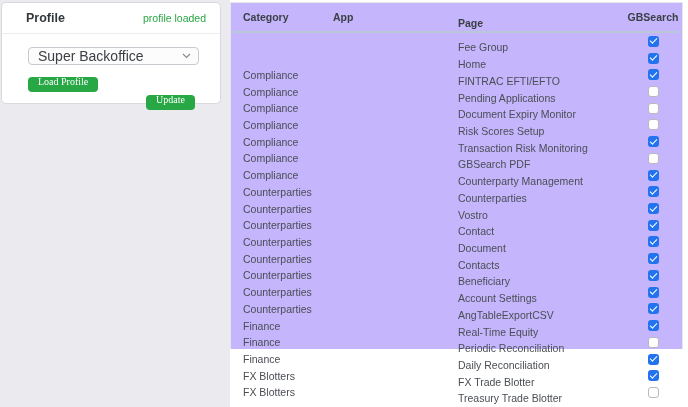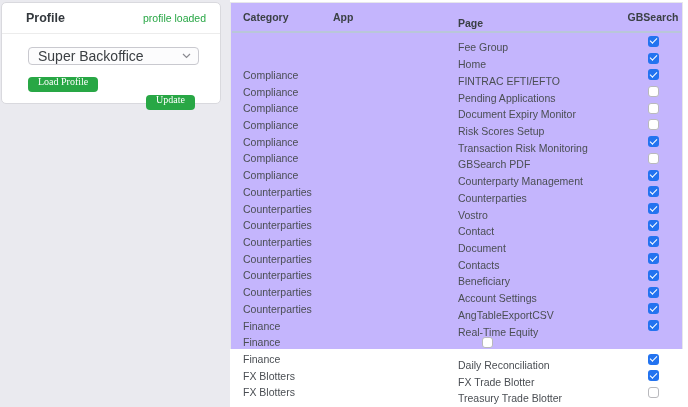--- a/index.html
+++ b/index.html
@@ -273,20 +273,21 @@
     <span class="c-app"></span>
     <span class="c-page">Real-Time Equity</span>
     <span class="c-en">
       <span class="cb checked" role="checkbox" aria-checked="true"></span>
     </span>
   </div>
 
   <div class="t-row">
     <span class="c-cat">Finance</span>
     <span class="c-app"></span>
+    <span class="c-page">Periodic Reconciliation</span>
     <span class="c-en">
       <span class="cb unchecked" role="checkbox" aria-checked="false"></span>
     </span>
   </div>
 
   <div class="t-row">
     <span class="c-cat">Finance</span>
     <span class="c-app"></span>
     <span class="c-page">Daily Reconciliation</span>
     <span class="c-en">

